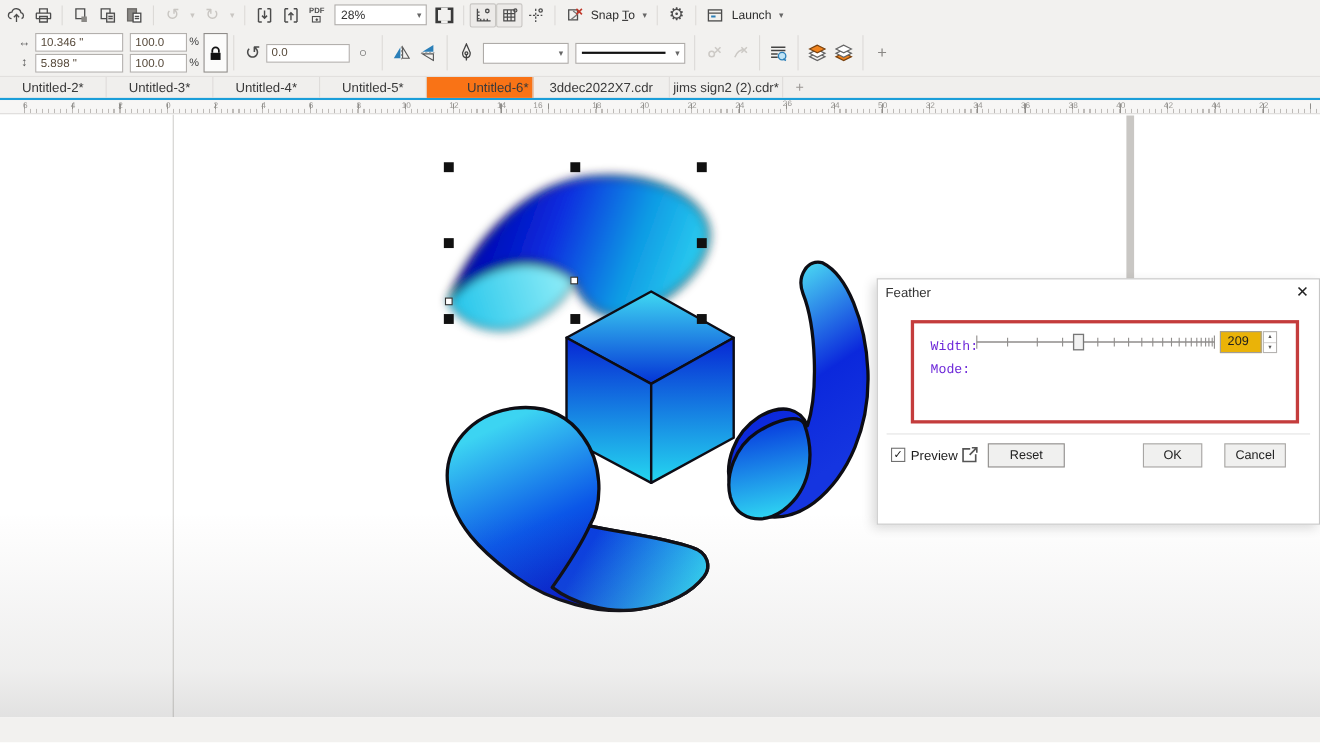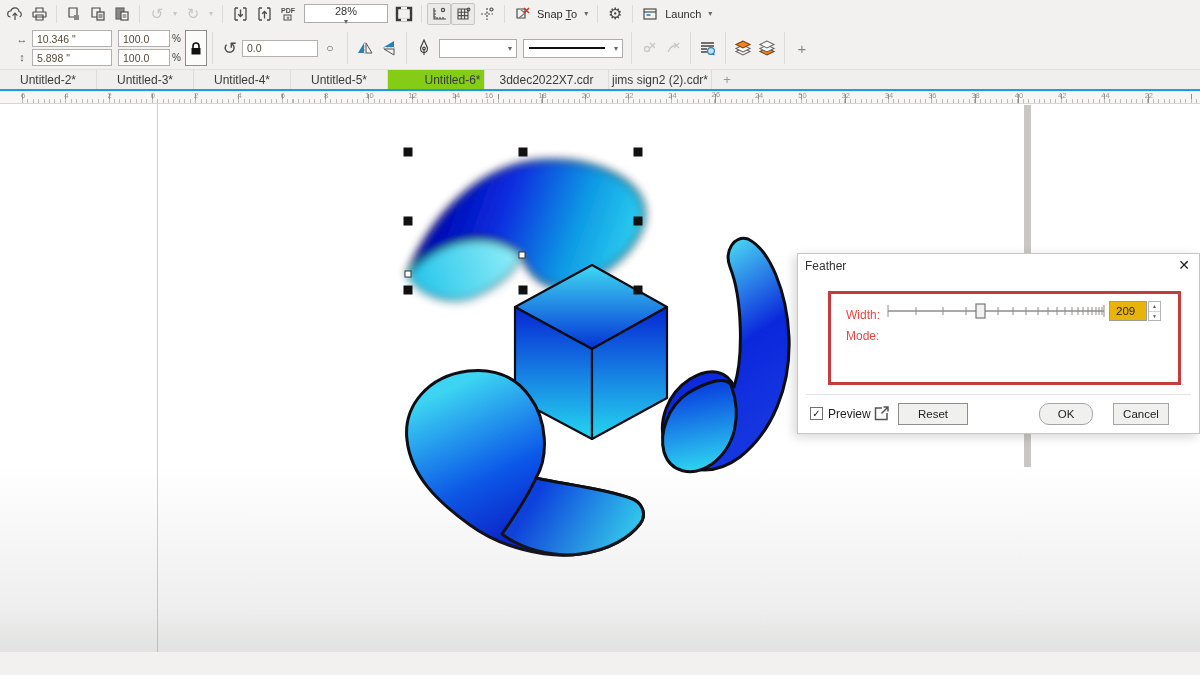--- a/index.html
+++ b/index.html
@@ -18,87 +18,87 @@
   .sep { width:1px; height:18px; background:#dcdad7; margin:0 5px; flex:none; }
   .sep.tall { height:32px; }
   .ic { width:24px; height:22px; display:flex; align-items:center; justify-content:center; color:#4c4c4c; flex:none; }
   .ic svg { display:block; }
   .ic.gray { color:#c9c6c2; }
   .glyph { font-size:15px; line-height:1; }
   .chev { font-size:8px; color:#666; width:12px; text-align:center; flex:none; }
   .chev.gray { color:#c9c6c2; }
   .combo { height:19px; background:#fff; border:1px solid #aeaba8; display:flex; align-items:center; flex:none; }
   .combo .val { padding:0 5px; flex:1; font-size:11px; color:#333; }
-  .zoom-combo { width:84px; margin:0 4px;flex-direction:column; }
+  .zoom-combo { width:84px; margin:0 4px; }
   .tool-label { padding:0 3px; color:#2d2d2d; }
   .pressed { border:1px solid #c8c6c3; background:#eceae8; border-radius:2px; }
 
   
   .stack { display:flex; flex-direction:column; gap:2px; justify-content:center; }
   .fld { background:#fff; border:1px solid #b3b0ad; height:17px; font-size:10.5px; padding:0 4px; display:flex; align-items:center; color:#56493a; }
   .fld.w80 { width:80px; }
   .fld.w52 { width:52px; }
   .pct { font-size:10px; color:#444; margin-left:2px; }
   .mini-ic { width:16px; display:flex; flex-direction:column; align-items:center; gap:3px; color:#555; font-size:11px; }
   .lockbtn { width:22px; height:36px; border:1px solid #8f8c89; background:#fbfbfa; display:flex; align-items:center; justify-content:center; margin-left:4px; }
   .rot-field { width:76px; }
   .line-combo { width:100px; margin:0 3px; }
   .ow-combo { width:78px; margin:0 3px; }
   .line-sample { flex:1; height:0; border-top:2px solid #111; margin:0 5px; }
 
   
   .tabbar { height:19px; display:flex; align-items:stretch; background:#f0efed; }
   .tab { width:97px; display:flex; align-items:center; justify-content:center; font-size:12px; color:#3a3a3a; border-right:1px solid #dedcda; cursor:default; }
-  .tab.active { background:#84cc16;padding-left:33px; }
+  .tab.active { background:#f97316;padding-left:33px; }
   .tab-plus { width:30px; display:flex; align-items:center; justify-content:center; color:#9a9794; font-size:13px; }
   .tab-underline { height:2px; background:#1b9ed9; }
 
   
   .ruler { position:relative; height:13px; background:#f7f6f5; border-bottom:1px solid #d8d6d4; overflow:hidden; }
   .ruler::before { content:""; position:absolute; left:22px; right:0; bottom:0; height:9px;
     background:repeating-linear-gradient(90deg,#8f8d8a 0 1px,transparent 1px 43.3px); }
   .ruler::after { content:""; position:absolute; left:22px; right:0; bottom:0; height:4px;
     background:repeating-linear-gradient(90deg,#bdbab7 0 1px,transparent 1px 5.41px); }
   .ruler .rl { position:absolute; top:0; transform:translateX(-50%); font-size:7.5px; color:#989693; }
 
   
   .canvas { position:relative; height:548px; background:#fff; overflow:hidden; }
   .page-edge-left { position:absolute; left:157px; top:0; bottom:0; width:1px; background:#d2d0ce; z-index:1; }
   .page-edge-right { position:absolute; left:1024px; top:1px; height:362px; width:7px; background:#c9c7c4; z-index:1; }
   .art { position:absolute; left:0; top:0; z-index:2; }
   .vignette { position:absolute; inset:0; z-index:3; pointer-events:none;
     background:linear-gradient(180deg,rgba(255,255,255,0) 66%,rgba(120,118,115,0.12) 92%,rgba(108,106,104,0.20) 100%); }
 
   
-  .dialog { position:absolute; left:797px; top:149px; width:403px; height:181px; background:#fff;
+  .dialog { position:absolute; left:797px; top:149px; width:403px; height:224px; background:#fff;
     border:1px solid #c6c6c6; box-shadow:-3px 3px 10px rgba(0,0,0,.16); z-index:5; font-size:12px; color:#1e1e1e; }
   .dlg-title { position:absolute; left:7px; top:5px; font-size:12px; color:#333; }
   .dlg-close { position:absolute; right:9px; top:3px; font-size:14px; color:#222; cursor:default; }
   .annot { position:absolute; left:30px; top:37px; width:353px; height:94px; border:3px solid #c43c3c; z-index:6; pointer-events:none; }
-  .dlg-lbl { position:absolute; font-size:12px; color:#ef4444; }
+  .dlg-lbl { position:absolute; font-size:12px; color:#6d28d9;font-family:Liberation Mono, monospace; }
   .slider-svg { position:absolute; left:88px; top:48px; }
   .spinval { position:absolute; left:311px; top:47px; width:38px; height:20px; background:#eab308; border:1px solid #9f9d9b;
     display:flex; align-items:center; padding-left:6px; font-size:11.5px; }
   .spinner { position:absolute; left:350px; top:47px; width:13px; height:20px; border:1px solid #b5b3b1; display:flex; flex-direction:column; }
   .spinner span { flex:1; display:flex; align-items:center; justify-content:center; font-size:5px; color:#555; }
   .spinner span:first-child { border-bottom:1px solid #d5d3d1; }
   .modes { position:absolute; left:80px; top:70px; }
   .mode-row { display:flex; align-items:center; height:18px; }
   .radio { width:11px; height:11px; border-radius:50%; border:1px solid #8a8a8a; background:#fff; margin-right:5px; flex:none; }
   .radio.sel { border:2px solid #79c5e8; background:#fff; display:flex; align-items:center; justify-content:center; }
   .radio.sel::after { content:""; width:5px; height:5px; border-radius:50%; background:#111; }
   .dlg-sep { position:absolute; left:8px; right:8px; top:140px; height:1px; background:#e3e3e3; }
   .checkbox { position:absolute; left:12px; top:153px; width:13px; height:13px; border:1px solid #707070; background:#fff;
     display:flex; align-items:center; justify-content:center; font-size:10px; color:#111; }
   .chk-lbl { position:absolute; left:30px; top:153px; }
   .popout { position:absolute; left:74px; top:150px; width:19px; height:19px; display:flex; align-items:center; justify-content:center; }
   .btn { position:absolute; height:22px; top:149px; background:#f0f0ef; border:1px solid #a8a6a4; display:flex;
     align-items:center; justify-content:center; font-size:11.5px; color:#222; cursor:default; }
   .btn-reset { left:100px; width:70px; border-color:#8f8d8b; }
-  .btn-ok { left:241px; width:54px;border-radius:10px; }
+  .btn-ok { left:241px; width:54px; }
   .btn-cancel { left:315px; width:56px; }
 </style>
 </head>
 <body>
 
 <div class="app">
 
 
   <div class="tb1">
     <span class="ic">

